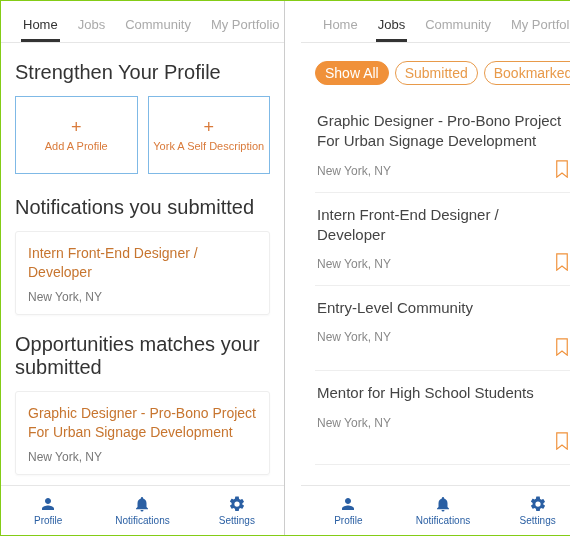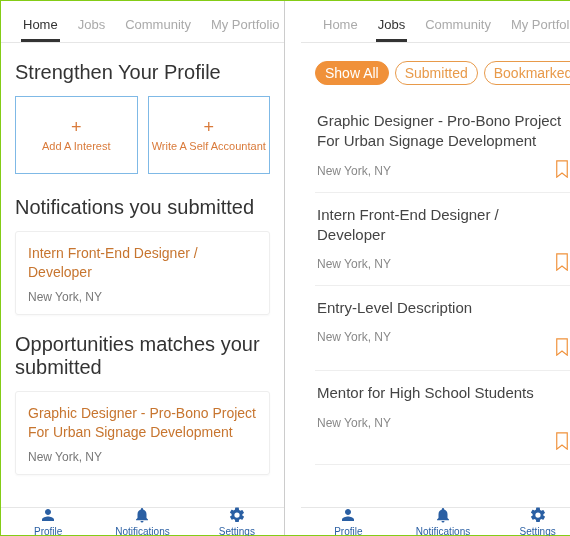--- a/index.html
+++ b/index.html
@@ -135,21 +135,21 @@
     bottom: 14px;
     width: 14px;
     height: 18px;
     cursor: pointer;
   }
   .bookmark svg { width: 100%; height: 100%; display: block; }
 
   
   .bottomnav {
     flex: 0 0 auto;
-    height: 28px;
+    height: 50px;
     border-top: 1px solid #e6e6e6;
     display: flex;
   }
   .bottomnav .bitem {
     flex: 1;
     display: flex;
     flex-direction: column;
     align-items: center;
     justify-content: center;
     color: #2a5fa3;
@@ -175,25 +175,25 @@
       <div class="tab">Community</div>
       <div class="tab">My Portfolio</div>
     </div>
 
     <div class="content">
       <div class="section-title">Strengthen Your Profile</div>
 
       <div class="card-row">
         <div class="add-card">
           <div class="add-plus">+</div>
-          <div>Add A Interest</div>
+          <div>Add A Profile</div>
         </div>
         <div class="add-card">
           <div class="add-plus">+</div>
-          <div>Write A Self Accountant</div>
+          <div>York A Self Description</div>
         </div>
       </div>
 
       <div class="section-title">Notifications you submitted</div>
 
       <div class="opp-card">
         <div class="opp-title">Intern Front-End Designer / Developer</div>
         <div class="opp-loc">New York, NY</div>
       </div>
 
@@ -264,21 +264,21 @@
         <div class="job-title">Intern Front-End Designer / Developer</div>
         <div class="job-loc">New York, NY</div>
         <span class="bookmark">
           <svg viewBox="0 0 24 30">
               <path d="M3 1h18v28l-9-7-9 7V1z" fill="none" stroke="#f0913a" stroke-width="2"></path>
             </svg>
         </span>
       </div>
 
       <div class="job-item" style="padding-bottom:26px">
-        <div class="job-title">Entry-Level Description</div>
+        <div class="job-title">Entry-Level Community</div>
         <div class="job-loc">New York, NY</div>
         <span class="bookmark">
           <svg viewBox="0 0 24 30">
               <path d="M3 1h18v28l-9-7-9 7V1z" fill="none" stroke="#f0913a" stroke-width="2"></path>
             </svg>
         </span>
       </div>
 
       <div class="job-item" style="padding-bottom:34px">
         <div class="job-title">Mentor for High School Students</div>

